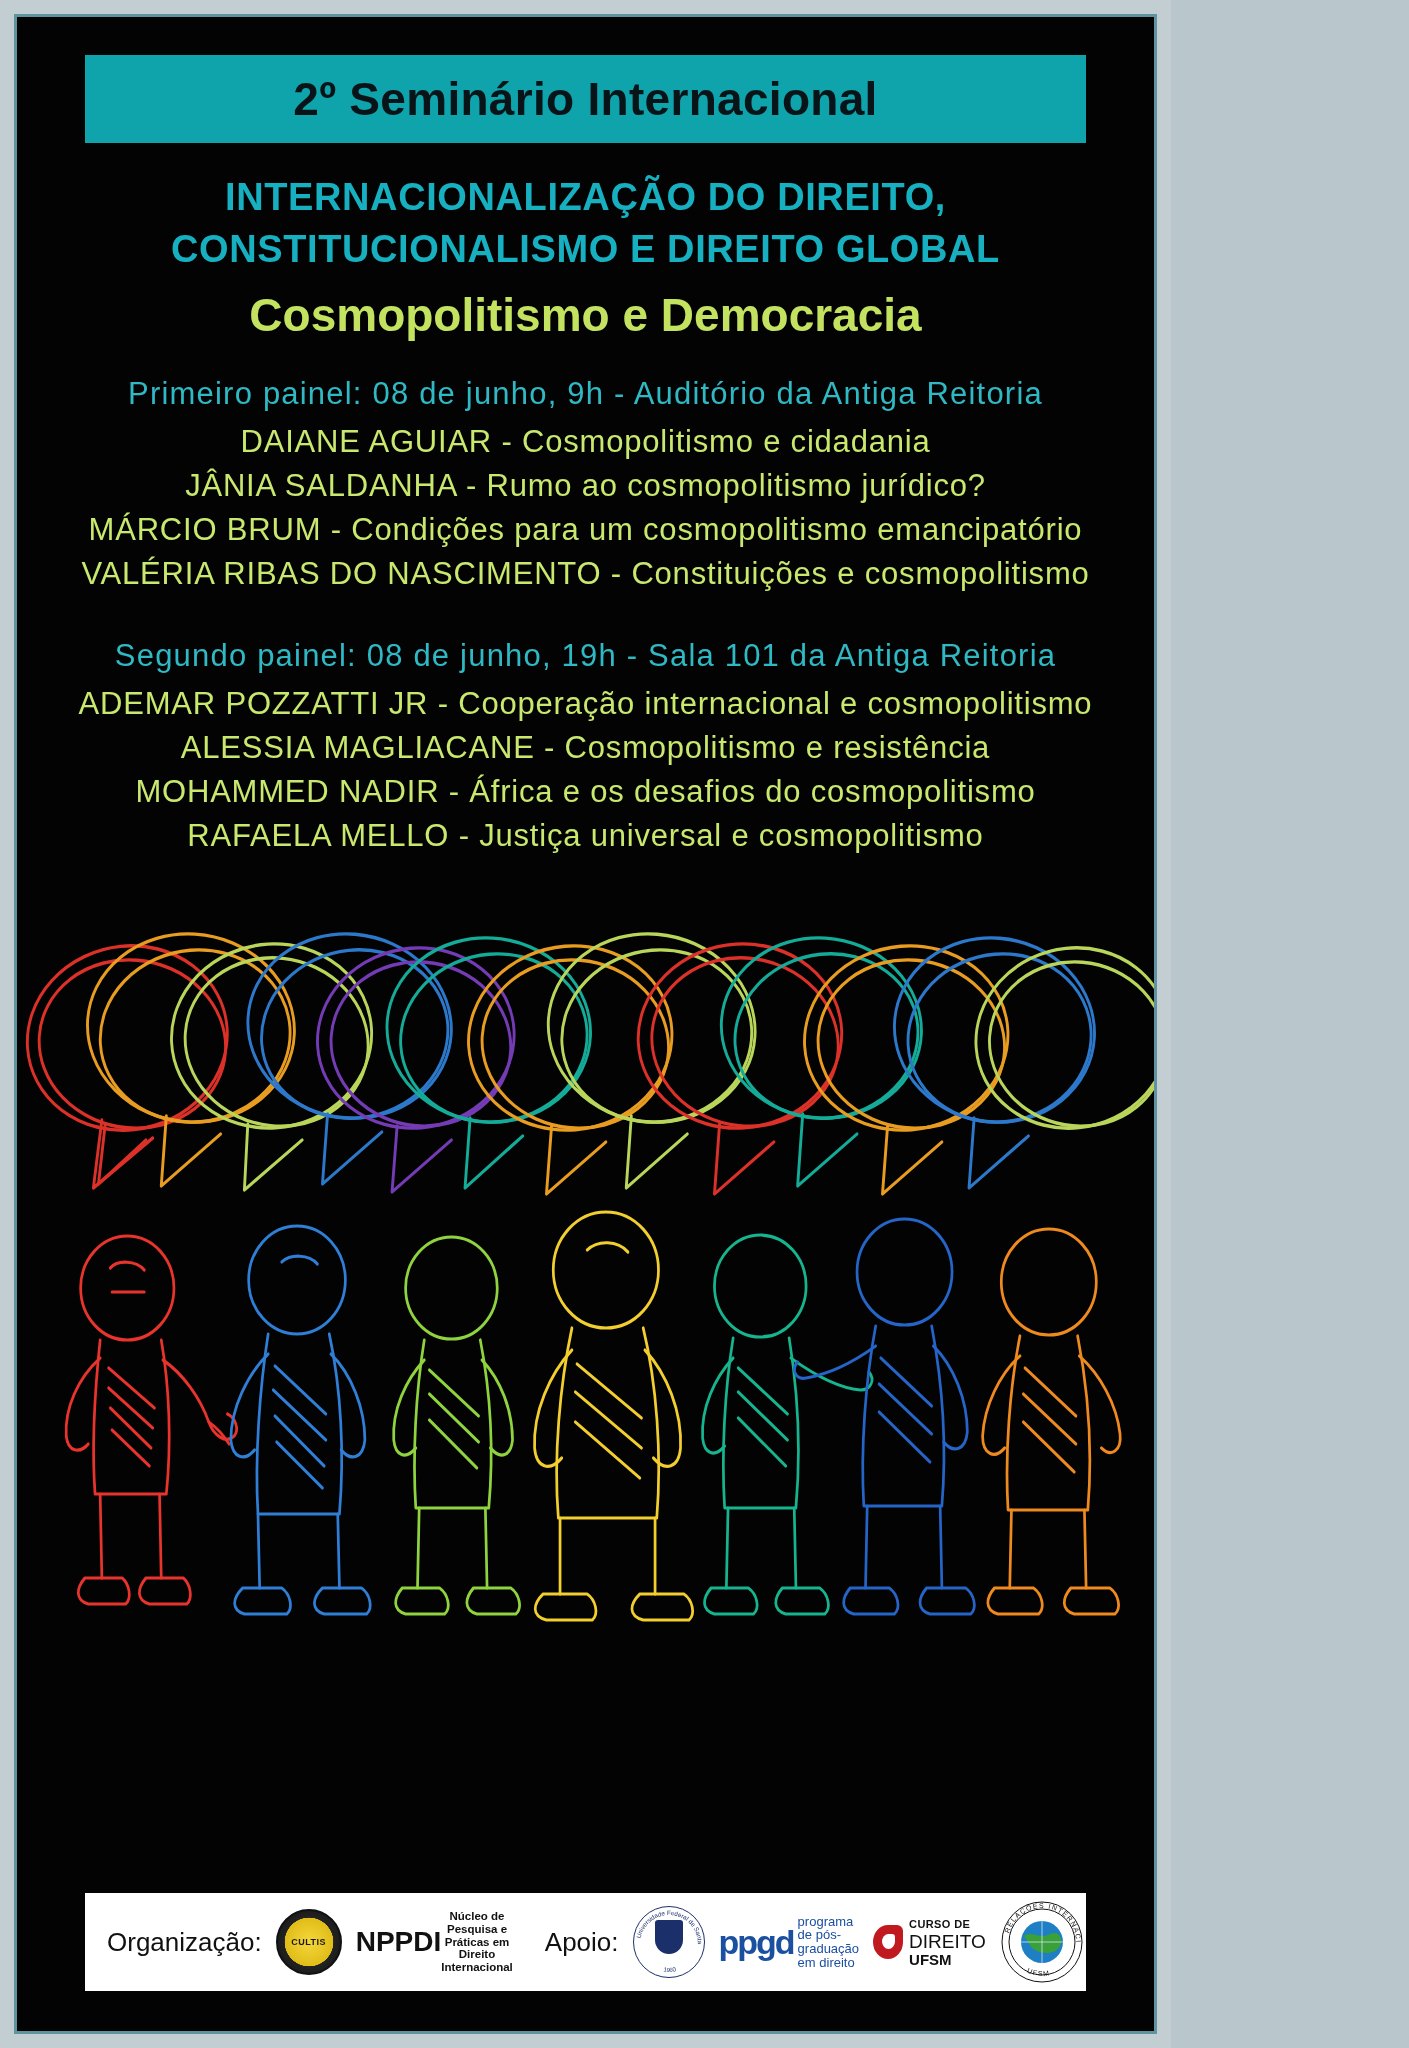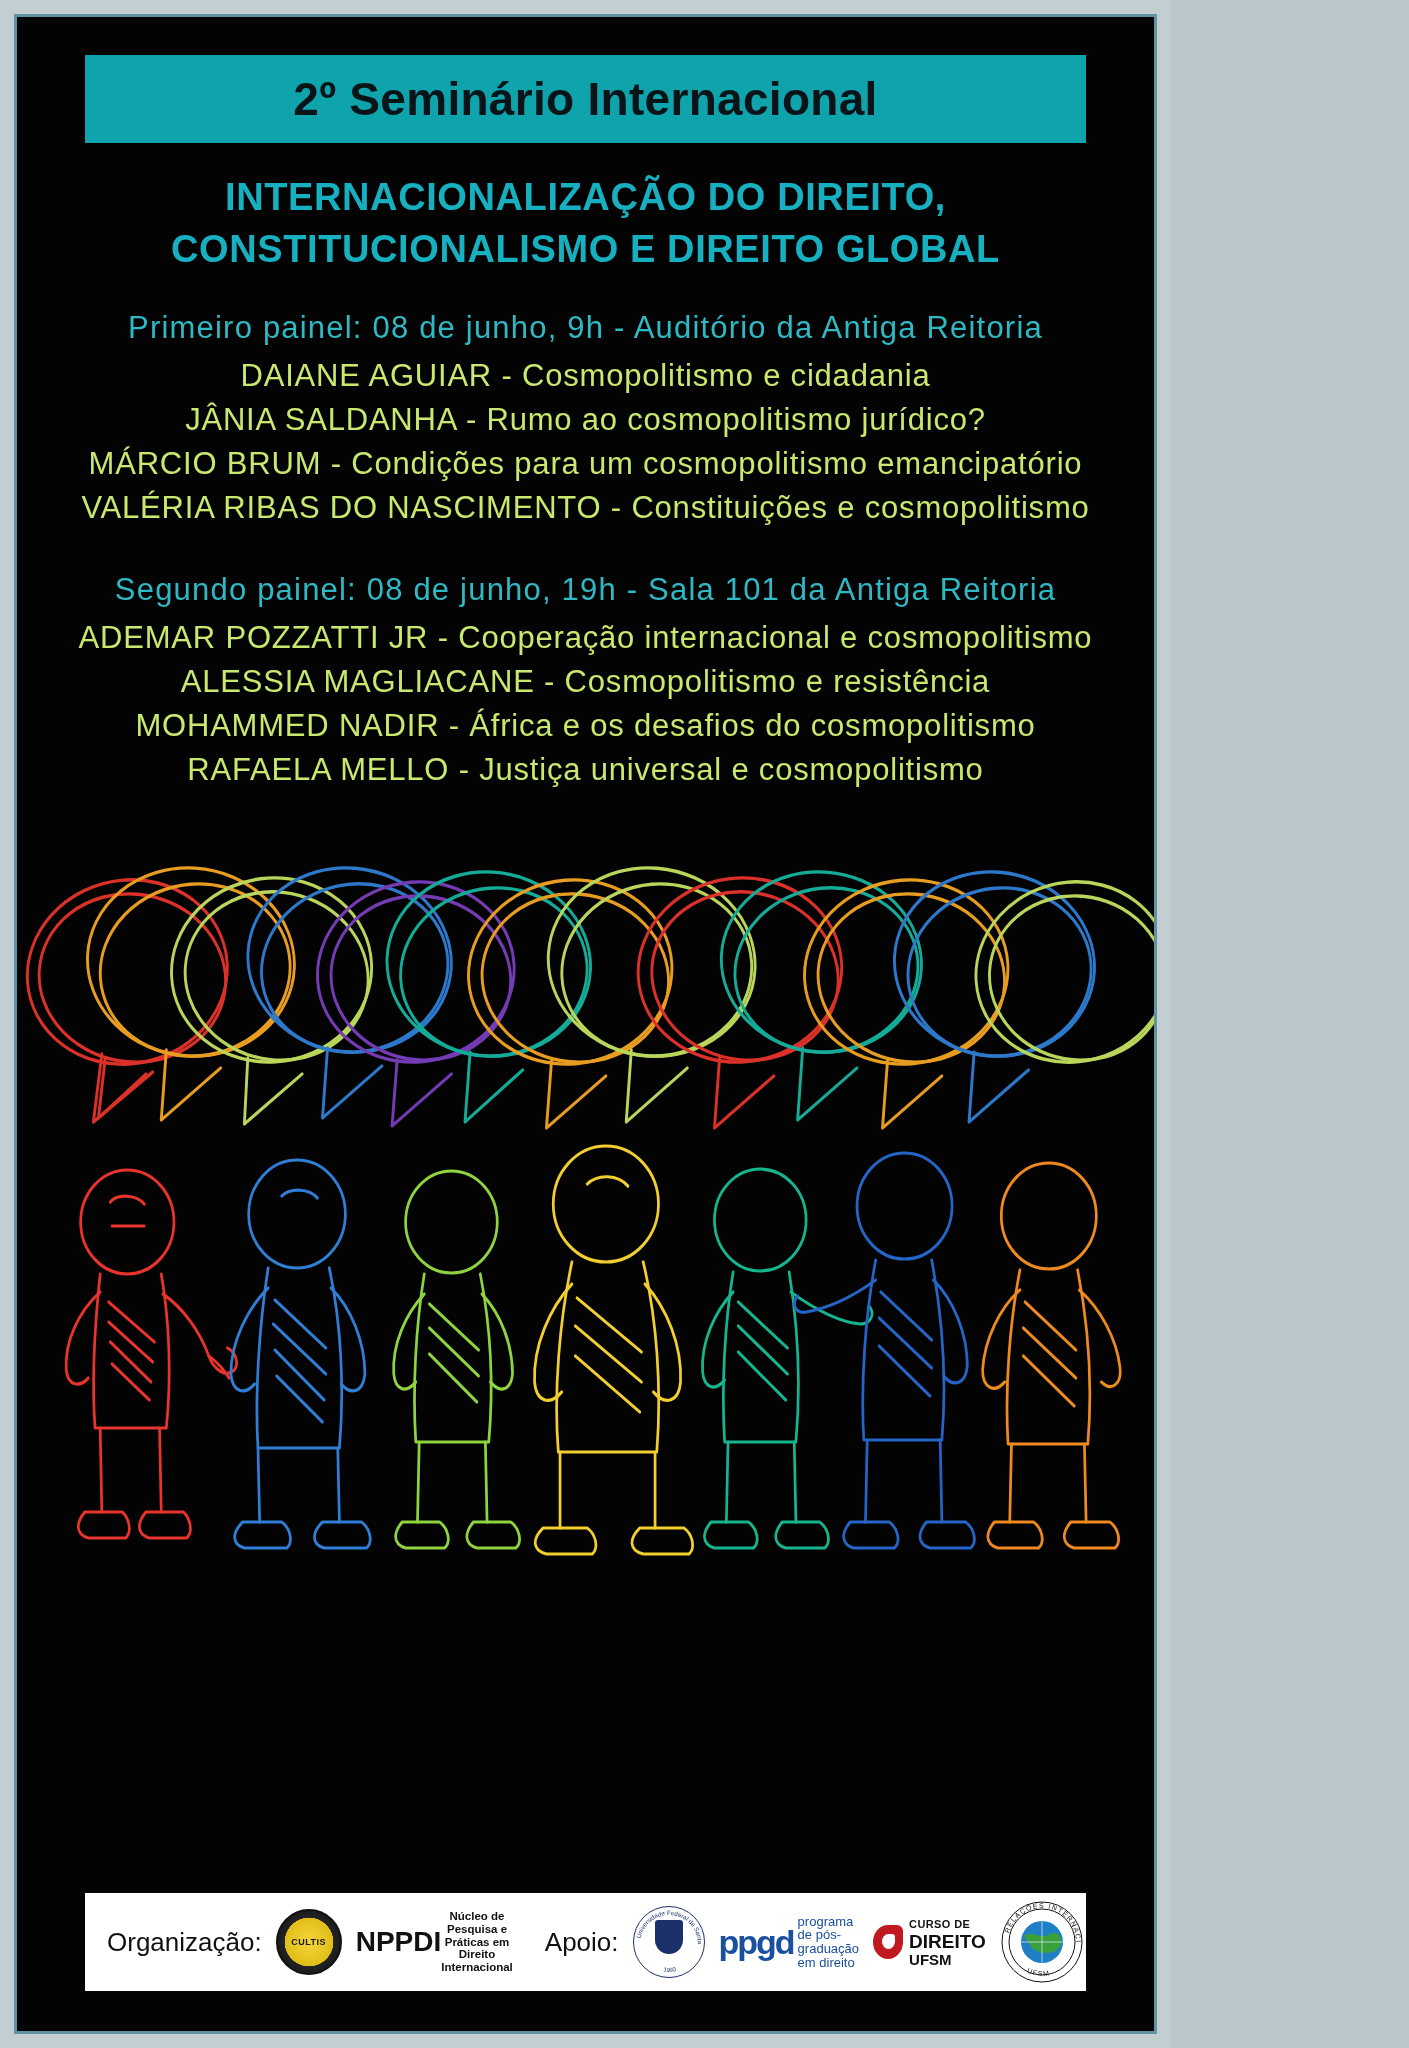--- a/index.html
+++ b/index.html
@@ -179,41 +179,42 @@
   }
   .direito-logo .mark::after {
     content: "";
     position: absolute; left: 9px; top: 9px;
     width: 13px; height: 15px;
     background: #fff;
     border-radius: 50% 3px 50% 50%;
   }
   .direito-logo .txt { line-height: 1.05; }
   .direito-logo .t-small { font-size: 11px; font-weight: bold; color: #111; letter-spacing: 0.4px; }
-  .direito-logo .t-big { font-size: 19px; font-weight: bold; color: #111; }
+  .direito-logo .t-big { font-size: 19px; font-weight: normal; color: #111; }
   .direito-logo .t-mid { font-size: 15px; font-weight: bold; color: #111; }
 
   .ri-logo { width: 84px; height: 84px; position: relative; }
 </style>
 </head>
 <body>
 
 <div id="poster">
   <div class="frame-outer"></div>
   <div class="frame-inner"></div>
 
   <div class="content">
 
     <div class="title-bar">
       <span>2º Seminário Internacional</span>
     </div>
 
     <div class="heading-block">
       <div class="heading-line">INTERNACIONALIZAÇÃO DO DIREITO,</div>
       <div class="heading-line">CONSTITUCIONALISMO E DIREITO GLOBAL</div>
+      <div class="subtitle">Cosmopolitismo e Democracia</div>
     </div>
 
     <div class="panel">
       <div class="panel-header">Primeiro painel: 08 de junho, 9h - Auditório da Antiga Reitoria</div>
       <div class="panel-item">DAIANE AGUIAR - Cosmopolitismo e cidadania</div>
       <div class="panel-item">JÂNIA SALDANHA - Rumo ao cosmopolitismo jurídico?</div>
       <div class="panel-item">MÁRCIO BRUM - Condições para um cosmopolitismo emancipatório</div>
       <div class="panel-item">VALÉRIA RIBAS DO NASCIMENTO - Constituições e cosmopolitismo</div>
     </div>
 

